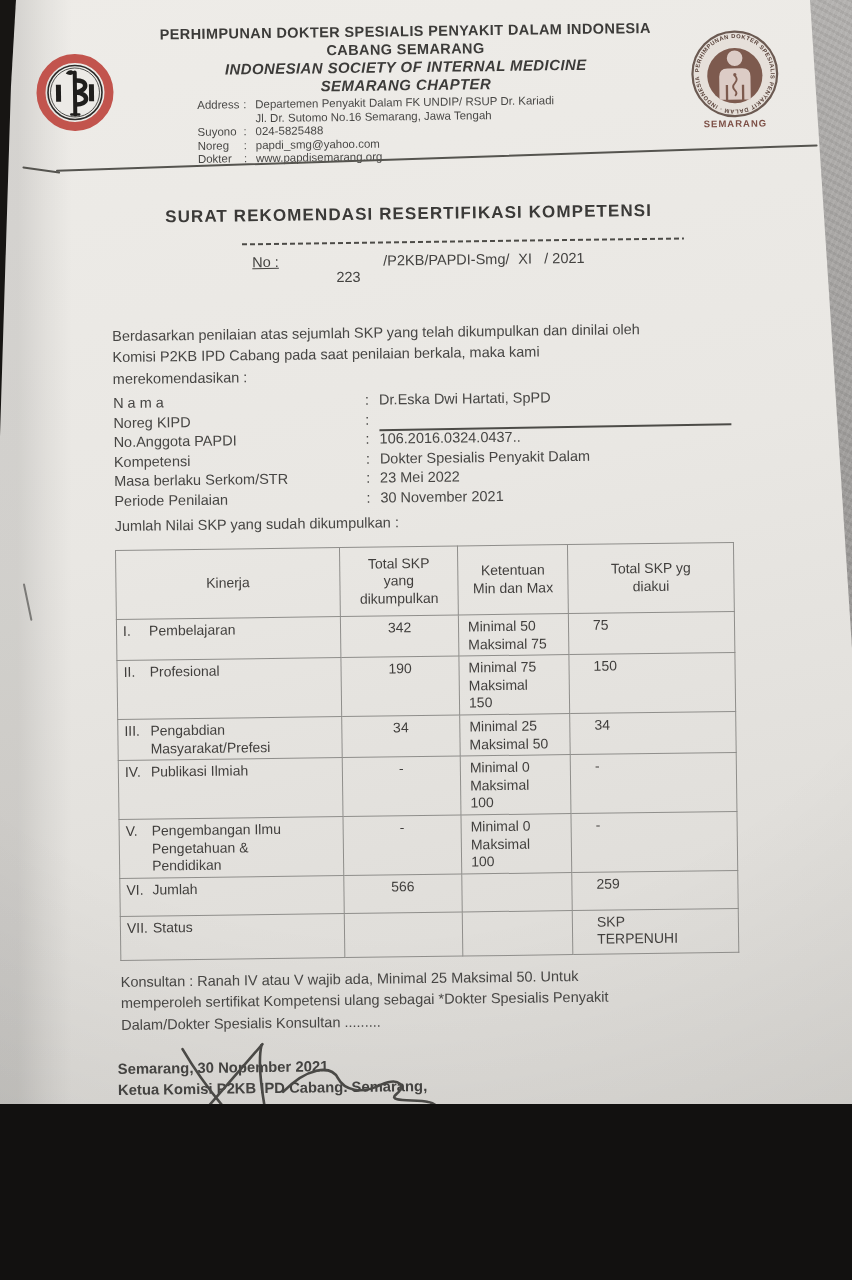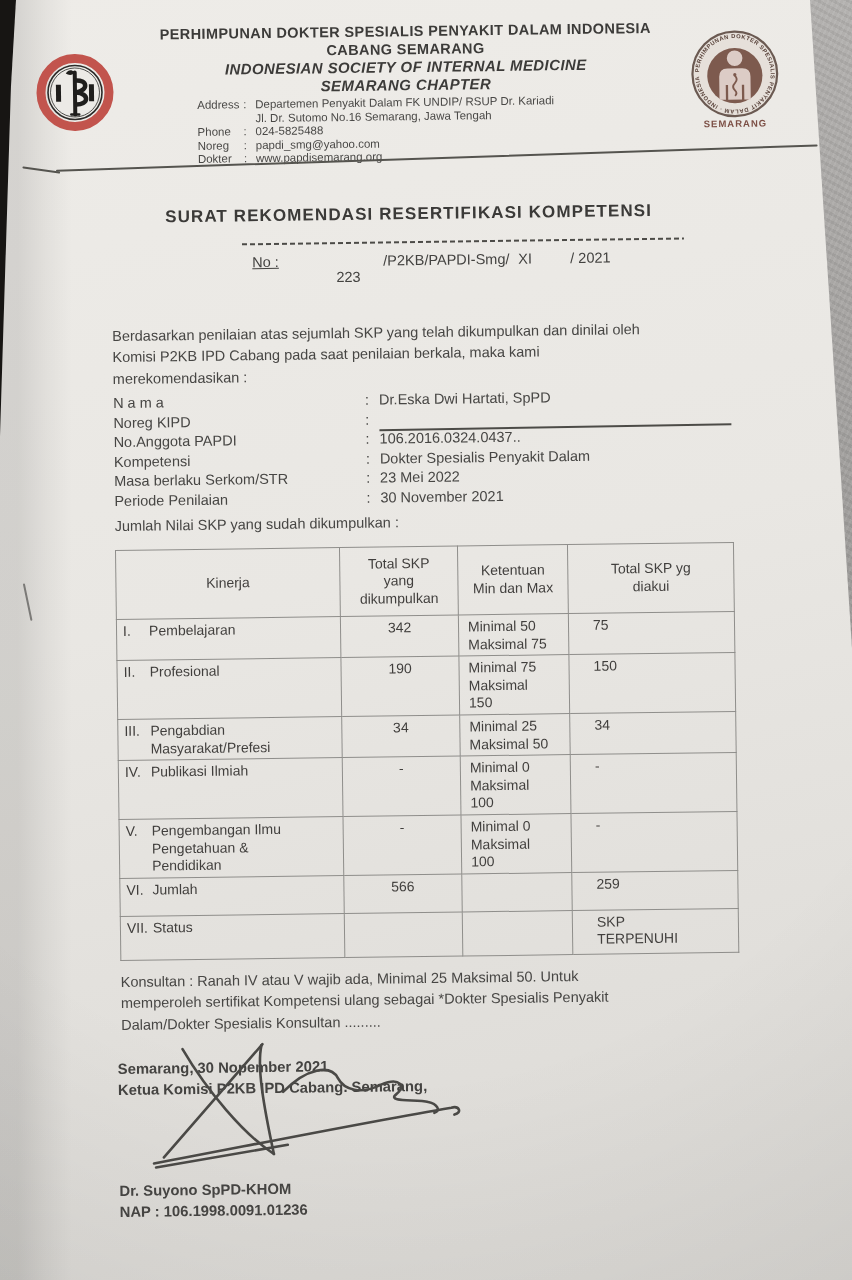--- a/index.html
+++ b/index.html
@@ -1,16 +1,16 @@
 <!DOCTYPE html>
 <html><head>
 <meta charset="utf-8">
 <style>
   html,body{margin:0;padding:0;background:#121110;}
-  .photo{position:relative;width:852px;height:1280px;overflow:hidden;
+  .photo{position:relative;width:852px;height:1104px;overflow:hidden;
          font-family:"Liberation Sans",sans-serif;background:#171513;}
   
   .wall{position:absolute;inset:0;
     background:
       repeating-linear-gradient(115deg, rgba(255,255,255,0.07) 0 2px, rgba(255,255,255,0) 2px 5px),
       repeating-linear-gradient(28deg, rgba(0,0,0,0.06) 0 3px, rgba(0,0,0,0) 3px 7px),
       linear-gradient(180deg,#b3b1af 0%,#999795 55%,#8e8c8a 100%);
     clip-path:polygon(806px 0, 852px 0, 852px 655px);}
   
   .paper{position:absolute;inset:0;
@@ -45,21 +45,21 @@
       font-size:9.5px;font-weight:700;letter-spacing:1px;color:#7c4f45;}
 
   
   .title{position:absolute;left:110px;top:204px;width:600px;text-align:center;
          font-size:17px;font-weight:700;letter-spacing:1.1px;color:#3b3a38;}
   .dashes{position:absolute;left:243px;top:241px;width:442px;height:2.2px;
          background:repeating-linear-gradient(90deg,#4c4b47 0 5px,rgba(0,0,0,0) 5px 8px);}
   .no-line{position:absolute;left:0;top:252px;width:852px;height:20px;font-size:14.5px;color:#434240;}
   .no-line span{position:absolute;white-space:nowrap;}
   .no-label{left:253px;text-decoration:underline;} .no-value{left:337px;margin-top:16px;} .no-code{left:384px;}
-  .no-month{left:519px;} .no-year{left:571px;}
+  .no-month{left:519px;} .no-year{left:545px;}
 
   
   .intro{position:absolute;left:112px;top:322px;width:648px;font-size:14.5px;line-height:21.3px;}
   .fields{position:absolute;left:112px;top:390px;font-size:14.5px;line-height:19.6px;}
   .f-row{display:flex;height:19.6px;}
   .f-label{width:252px;}
   .f-colon{width:14px;}
   .f-value{white-space:nowrap;}
   .f-underline{width:352px;border-bottom:2px solid #4c4b47;margin-top:15px;transform:rotate(-0.25deg);}
 
@@ -136,21 +136,21 @@
             <div class="c-label">Address</div>
             <div class="c-colon">:</div>
             <div class="c-value">Departemen Penyakit Dalam FK UNDIP/ RSUP Dr. Kariadi</div>
           </div>
           <div class="c-row">
             <div class="c-label"></div>
             <div class="c-colon"></div>
             <div class="c-value">Jl. Dr. Sutomo No.16 Semarang, Jawa Tengah</div>
           </div>
           <div class="c-row">
-            <div class="c-label">Phone</div>
+            <div class="c-label">Suyono</div>
             <div class="c-colon">:</div>
             <div class="c-value">024-5825488</div>
           </div>
           <div class="c-row">
             <div class="c-label">Noreg</div>
             <div class="c-colon">:</div>
             <div class="c-value">papdi_smg@yahoo.com</div>
           </div>
           <div class="c-row">
             <div class="c-label">Dokter</div>

